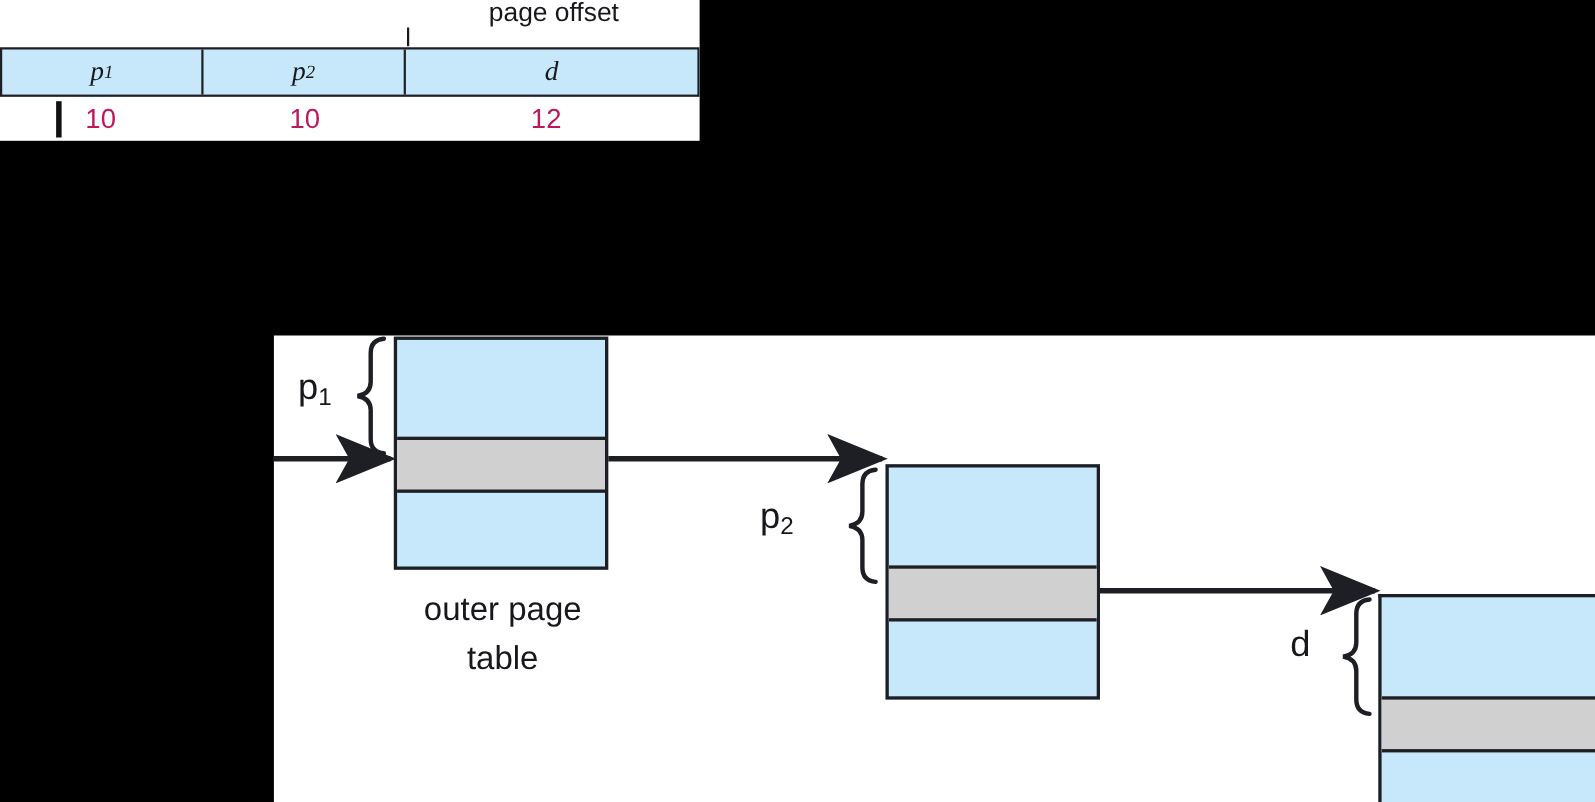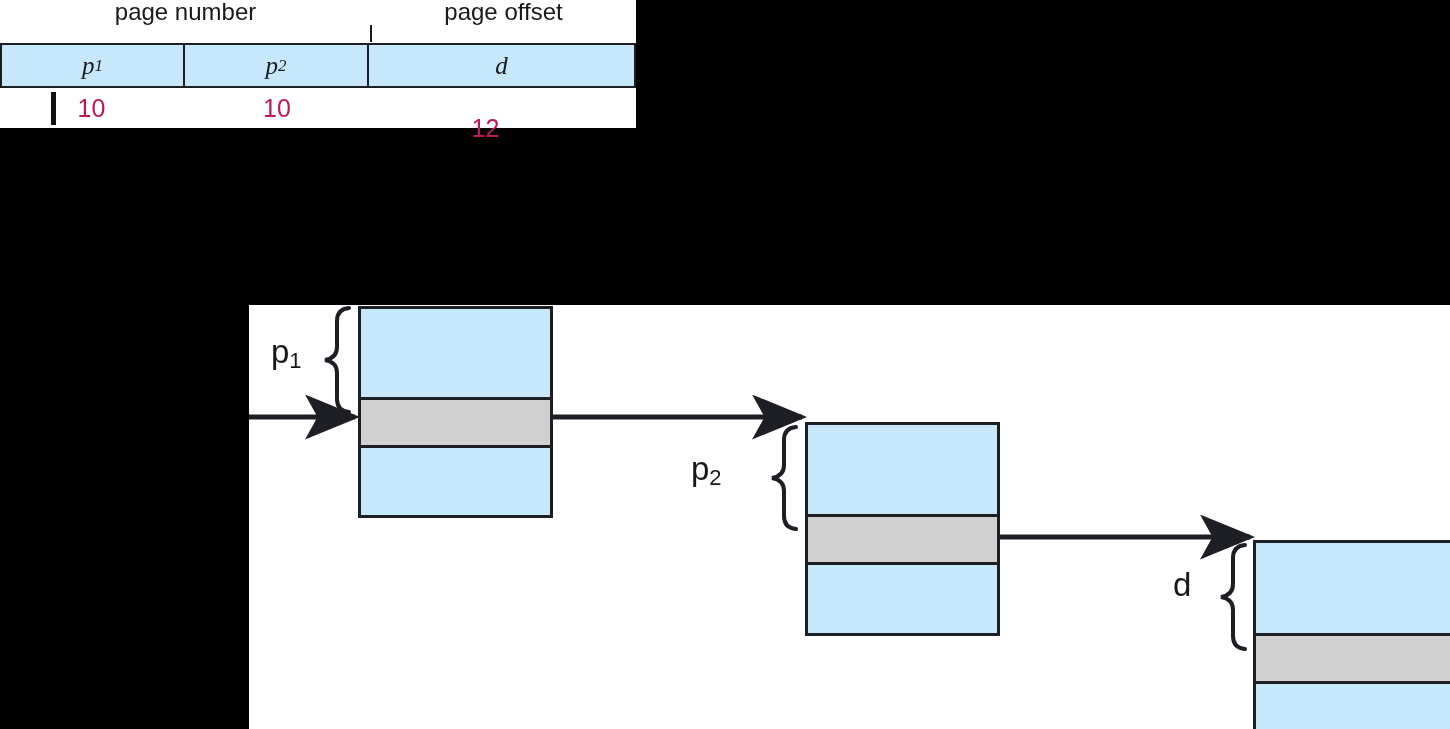--- a/index.html
+++ b/index.html
@@ -24,21 +24,21 @@
   #cell-p1{width:183px;border-right:2px solid #1d1f24;}
   #cell-p2{width:184px;border-right:2px solid #1d1f24;}
   #cell-d{flex:1;}
   .sub{font-size:17px;vertical-align:-4px;font-style:italic;}
 
   #bits-row{position:absolute;left:0px;top:92px;width:636px;height:36px;}
   .bits{position:absolute;top:0px;font-size:25px;line-height:32px;text-align:center;
         color:#be185d;}
   #bits-p1{left:0px;width:183px;}
   #bits-p2{left:185px;width:184px;}
-  #bits-d{left:353px;width:265px;margin-top:20px;}
+  #bits-d{left:364px;width:265px;}
   #bits-tick{position:absolute;left:51px;top:0px;width:5px;height:33px;background:#111;}
 
   
   #diagram-panel{left:249px;top:277px;width:1201px;height:452px;margin-top:28px;}
 
   .ptbox{position:absolute;box-sizing:border-box;border:3px solid #1d1f24;
          background:#c7e7fb;}
   .band{position:absolute;left:0;right:0;background:#d0d0d0;
         border-top:3px solid #1d1f24;border-bottom:3px solid #1d1f24;}
 
@@ -63,21 +63,20 @@
   #lbl-d{left:924px;top:263px;}
   .brace-lbl .sb{font-size:22px;vertical-align:-5px;}
 
   svg.lines{position:absolute;left:0;top:0;width:1201px;height:452px;overflow:visible;}
 </style>
 </head>
 <body>
 
 <div class="panel" id="addr-panel">
 
-  <div class="hdr" id="hdr-page-number">page number</div>
   <div class="hdr" id="hdr-page-offset">page offset</div>
   <div id="hdr-tick"></div>
 
   <div id="addr-row">
     <div class="addr-cell" id="cell-p1">
       <span>p</span>
         <span class="sub">1</span>
     </div>
     <div class="addr-cell" id="cell-p2">
       <span>p</span>
@@ -131,13 +130,15 @@
   <div class="brace-lbl" id="lbl-p1">
     <span>p</span><span class="sb">1</span>
   </div>
   <div class="brace-lbl" id="lbl-p2">
     <span>p</span><span class="sb">2</span>
   </div>
   <div class="brace-lbl" id="lbl-d">
     <span>d</span>
   </div>
 
+  <div class="caption" id="cap-outer">outer page
+table</div>
 </div>
 
 </body></html>

